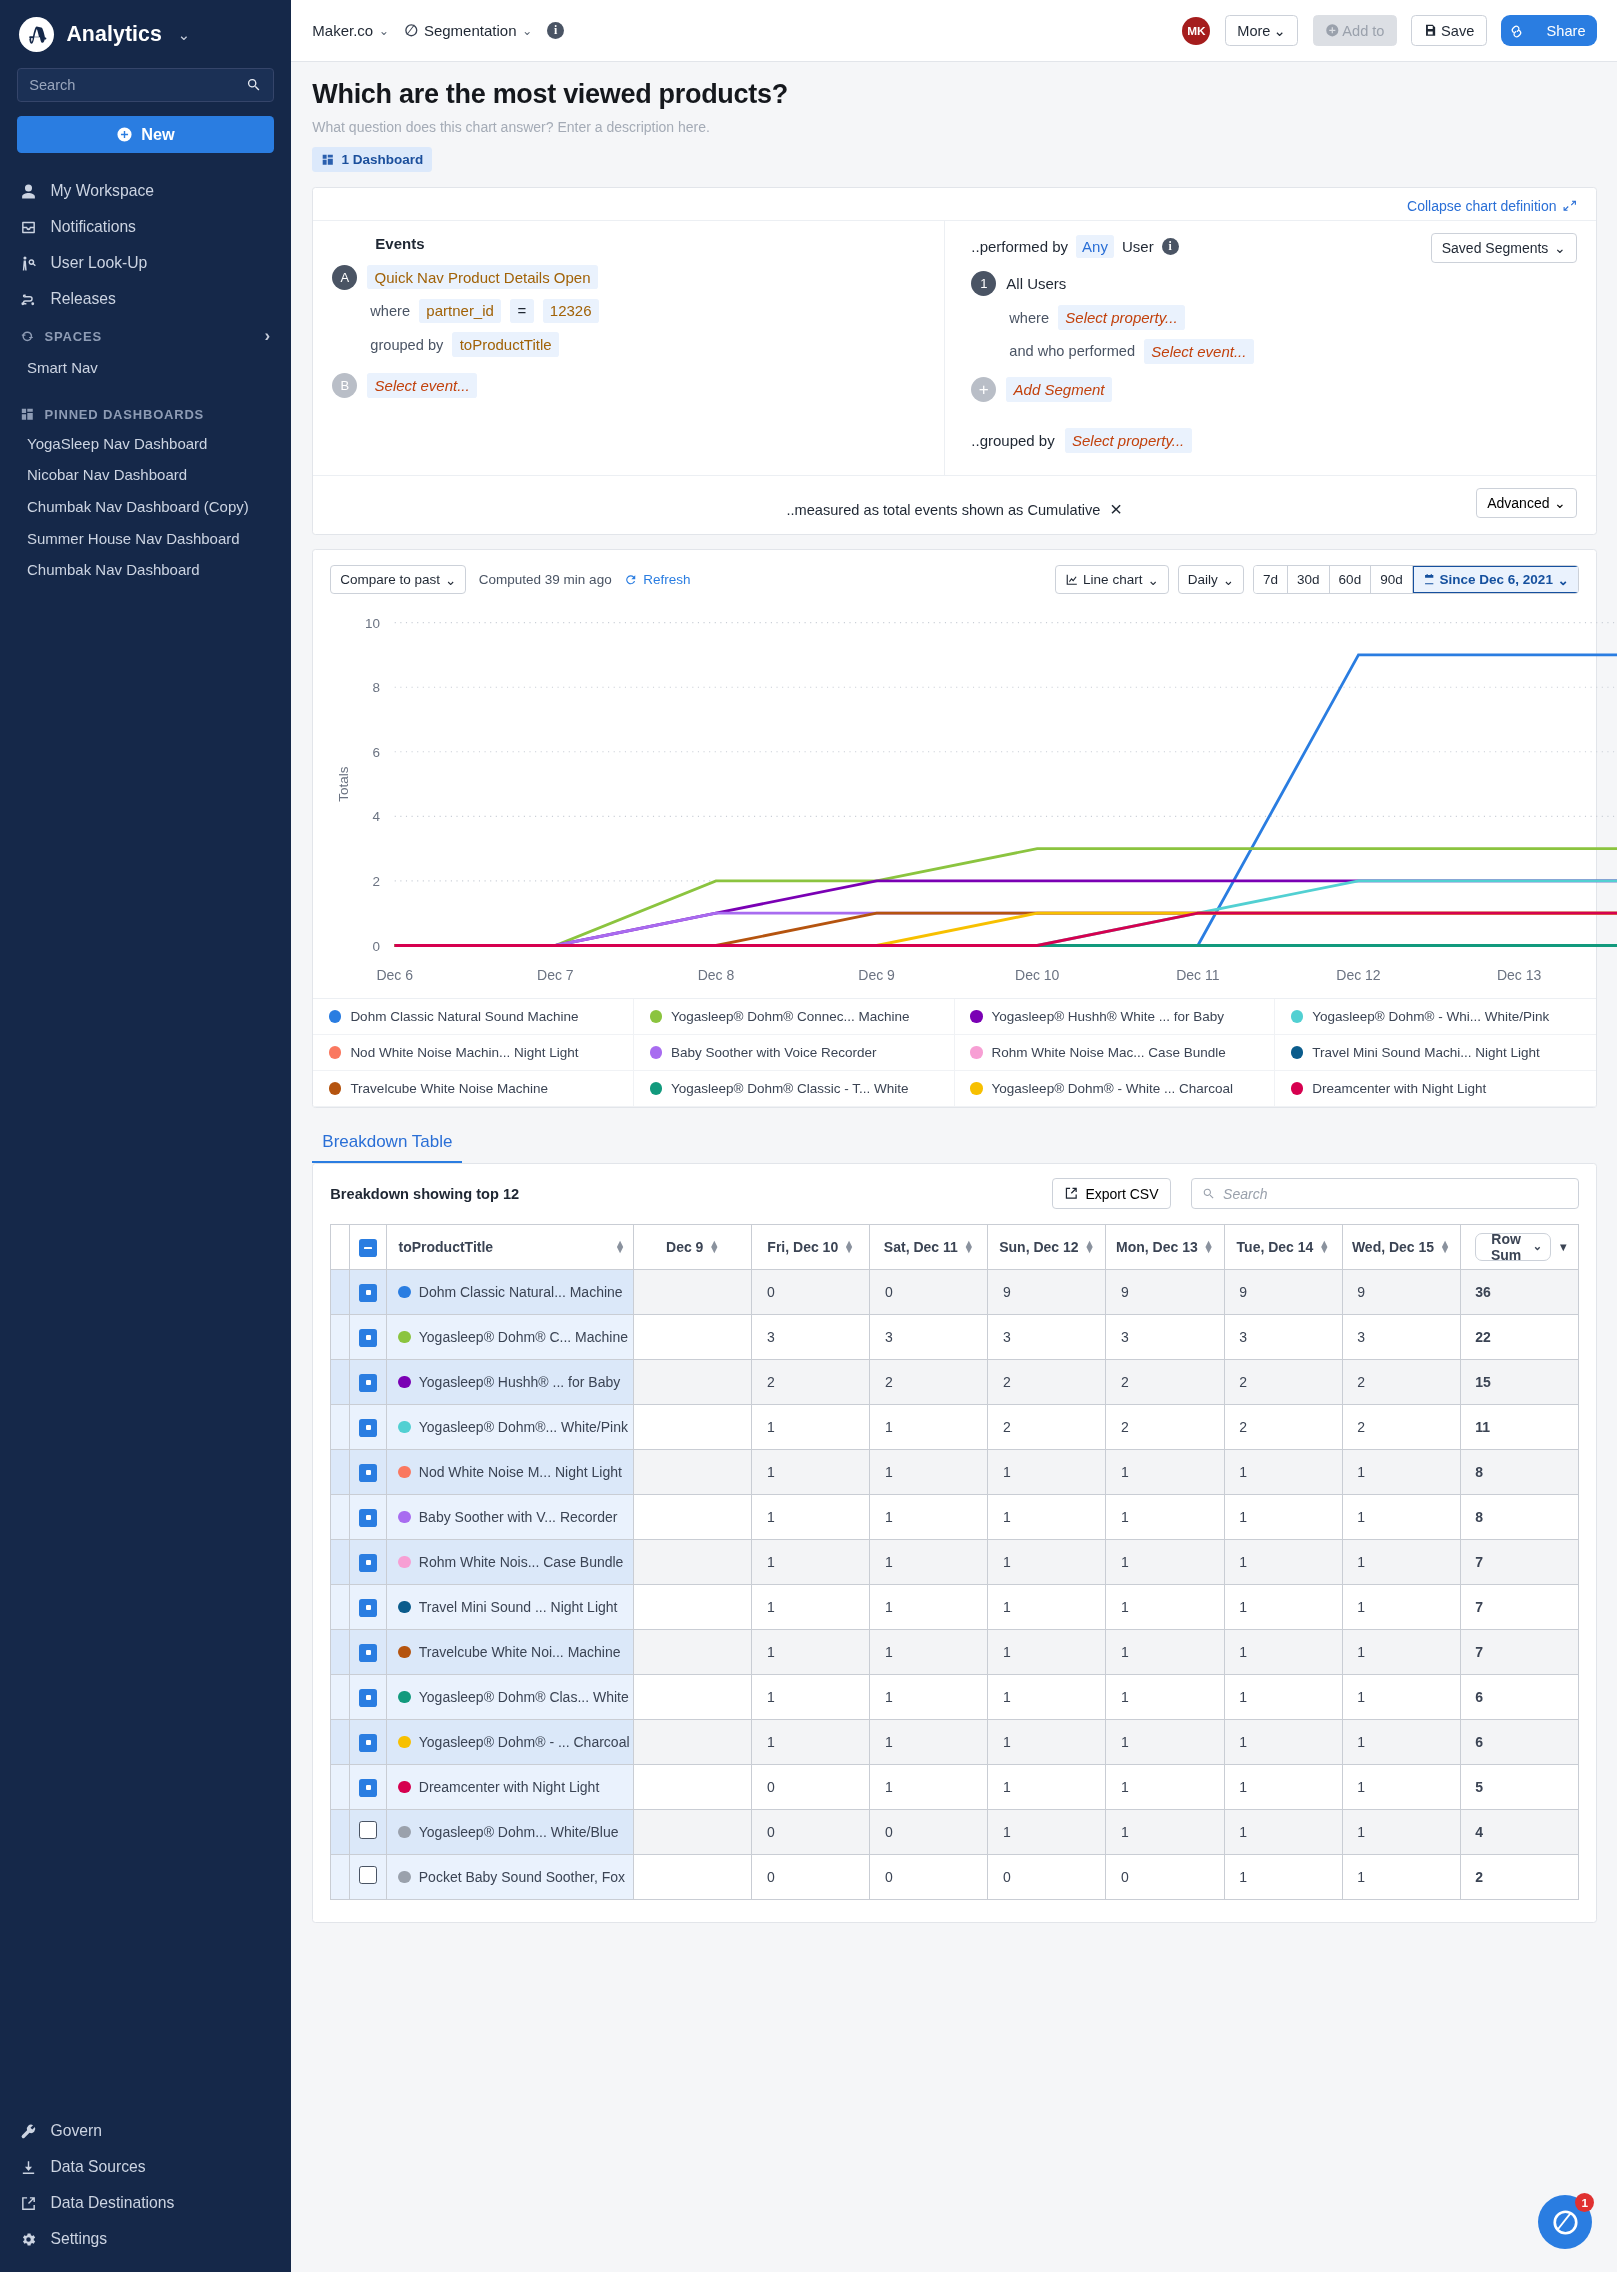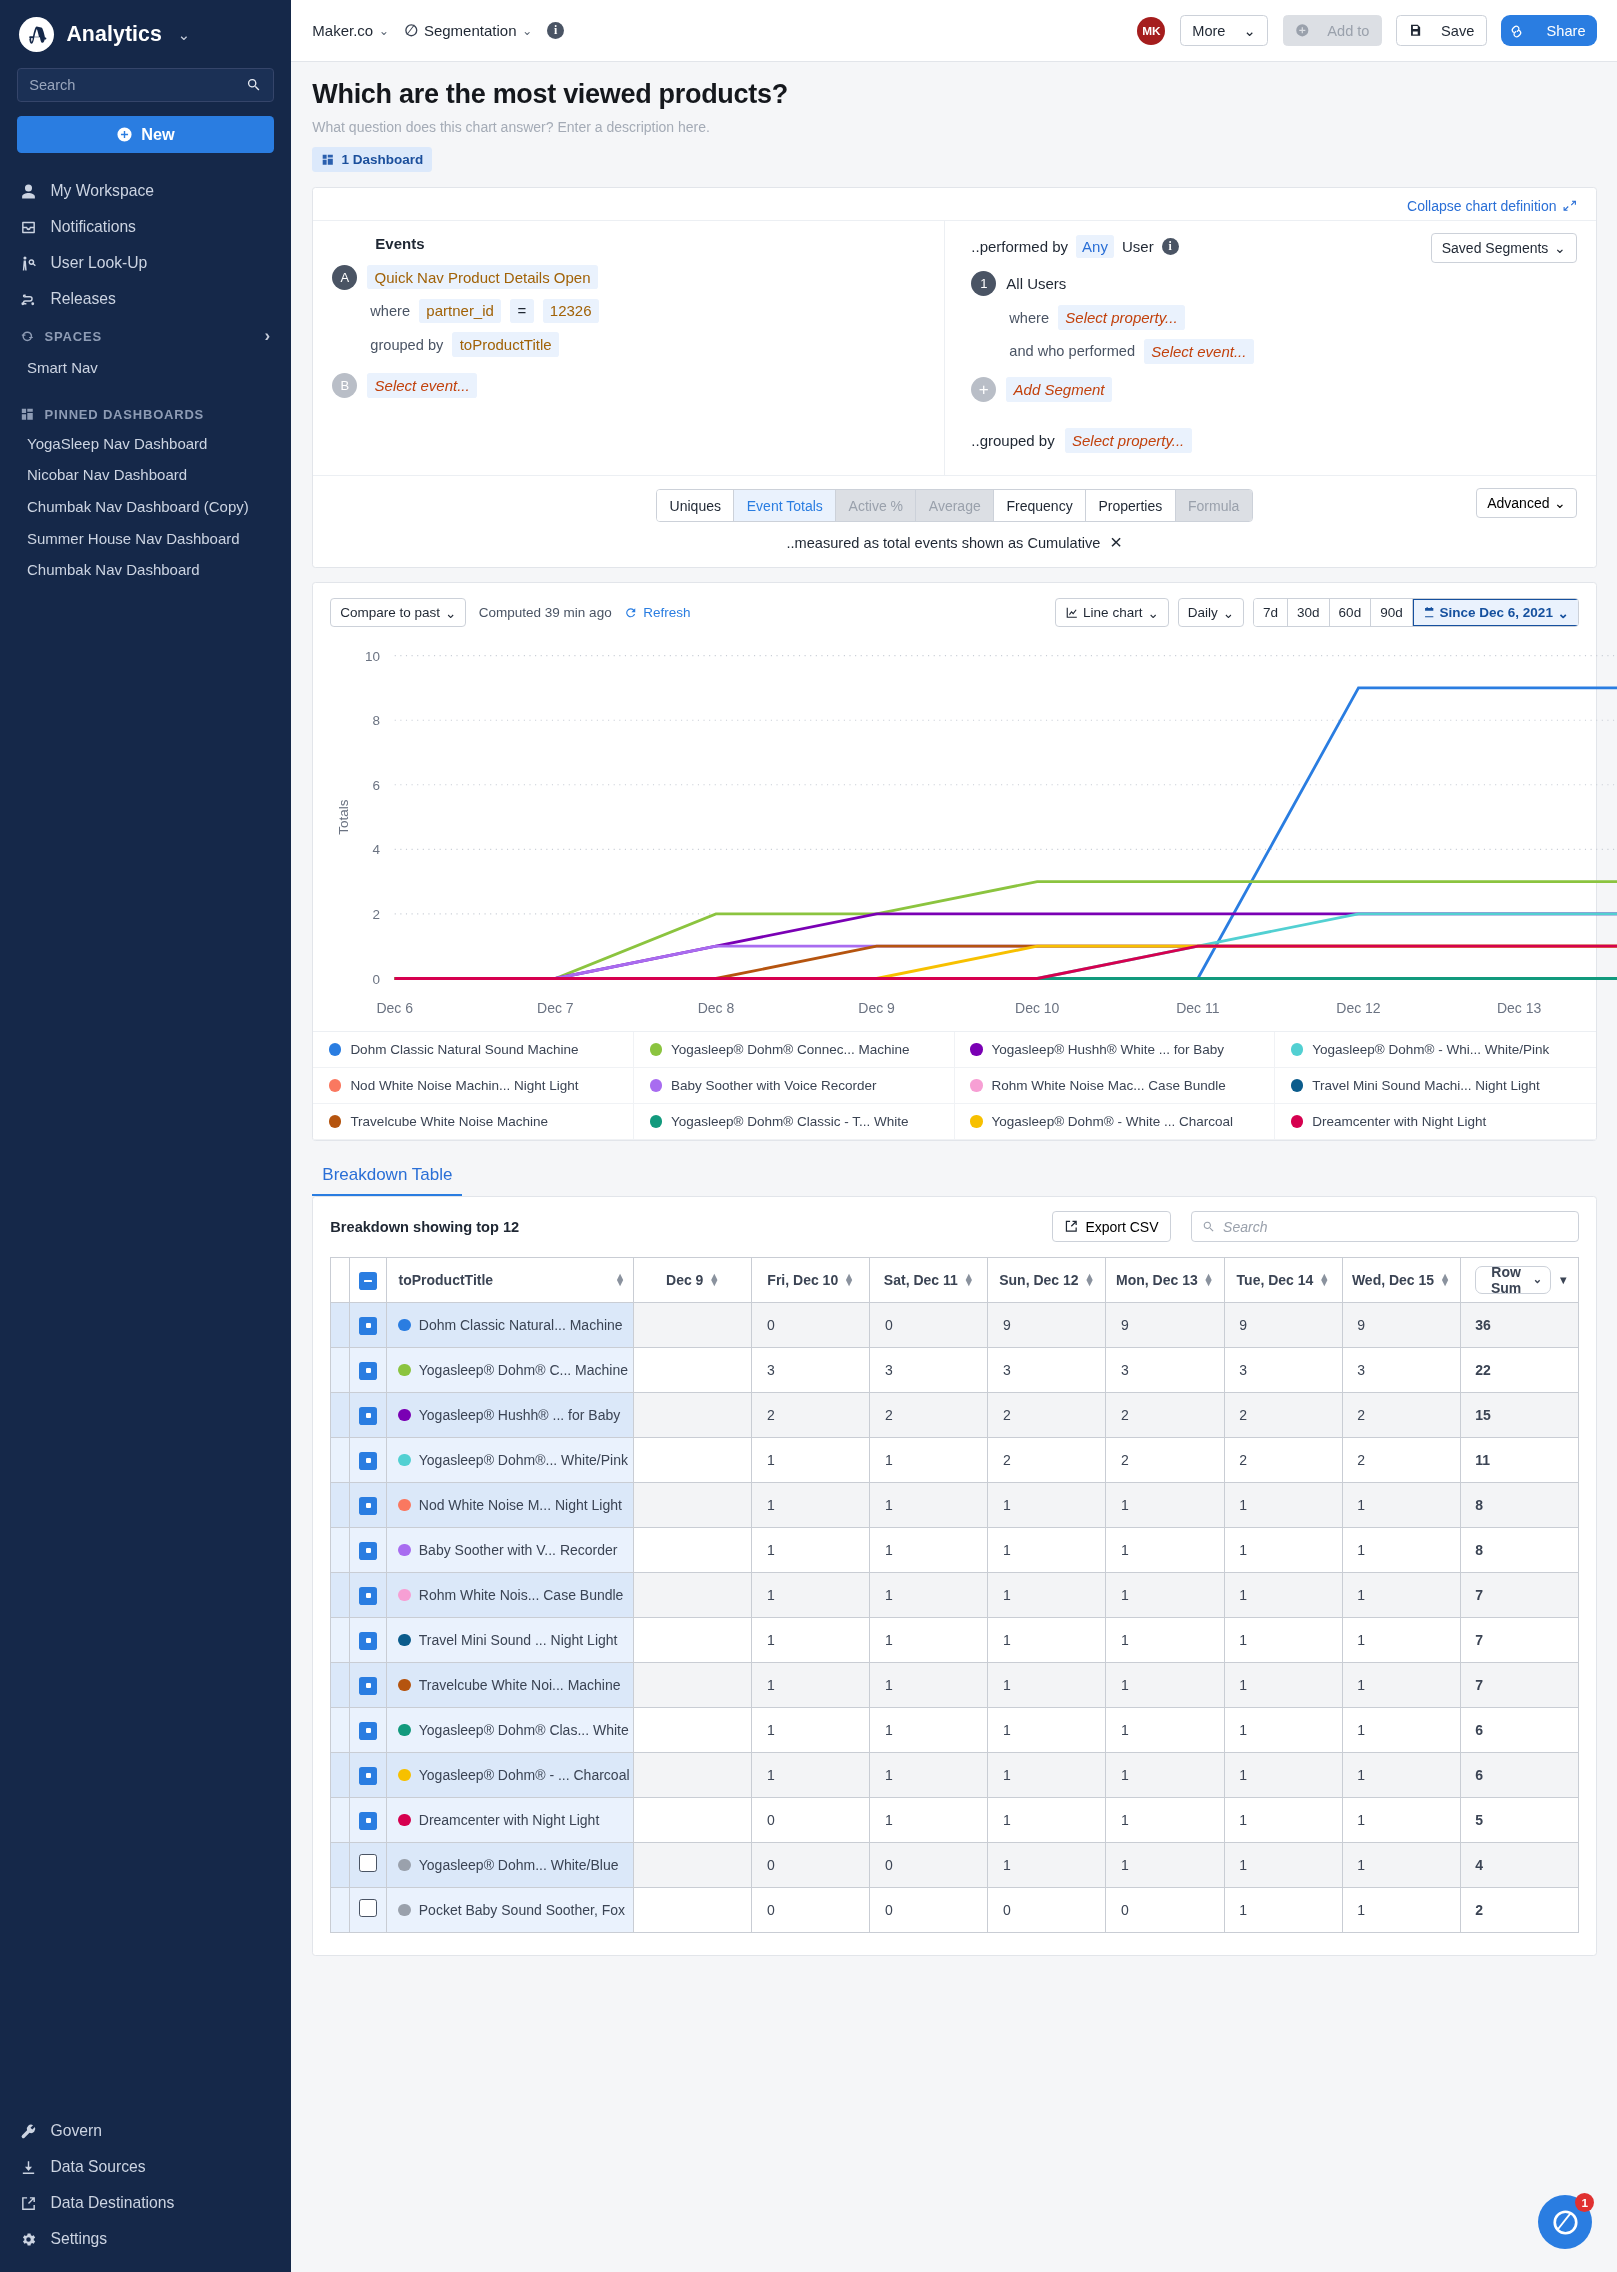--- a/index.html
+++ b/index.html
@@ -80,21 +80,21 @@
     font-size: 11.8px; font-weight: 700; display: flex; align-items: center; justify-content: center;
     font-family: "Liberation Serif", serif;
   }
   .tb-spacer { flex: 1; }
   .avatar {
     width: 28px; height: 28px; border-radius: 50%; background: #a51d1d; color: #fff;
     font-size: 11.8px; font-weight: 700; display: flex; align-items: center; justify-content: center;
   }
   .btn {
     height: 31px; border: 0.6px solid #ccd1d9; border-radius: 4.5px; background: #fff;
-    display: flex; align-items: center; gap: 18px; padding: 0 11.2px;
+    display: flex; align-items: center; gap: 3px; padding: 0 11.2px;
     font-size: 14.6px; color: #1f2733; cursor: pointer; white-space: nowrap;
   }
   .btn.disabled { background: #dcdfe4; border-color: #dcdfe4; color: #9aa1ac; }
   .btn.disabled svg { fill: #9aa1ac; }
   .btn svg { width: 14.6px; height: 14.6px; fill: #1f2733; }
   .share-group { display: flex; height: 31px; border-radius: 9px; overflow: hidden; }
   .share-link { background: #2a7de1; display:flex; align-items:center; padding: 0 9px; cursor:pointer; }
   .share-link svg { width: 15.7px; height: 15.7px; fill:#fff; }
   .share-div { width: 0.6px; background: #ffffff66; }
   .share-btn { background: #2a7de1; color: #fff; font-size: 14.6px; display: flex; align-items: center; padding: 0 11.2px; cursor: pointer; }
@@ -461,29 +461,20 @@
               <div class="tok ph">Add Segment</div>
             </div>
             <div class="ev-row" style="margin-top:26px;">
               <span class="perf-txt">..grouped by</span>
               <span class="tok ph">Select property...</span>
             </div>
           </div>
         </div>
 
         <div class="meas-bar">
-          <div class="seg-ctl">
-            <div>Uniques</div>
-            <div class="on">Event Totals</div>
-            <div class="off">Active %</div>
-            <div class="off">Average</div>
-            <div>Frequency</div>
-            <div>Properties</div>
-            <div class="off">Formula</div>
-          </div>
           <div class="meas-text">
             <span>..measured as total events shown as Cumulative</span>
             <span class="x">✕</span>
           </div>
           <div class="advanced">
             <span>Advanced</span>
             <span class="cv">⌄</span>
           </div>
         </div>
       </section>

